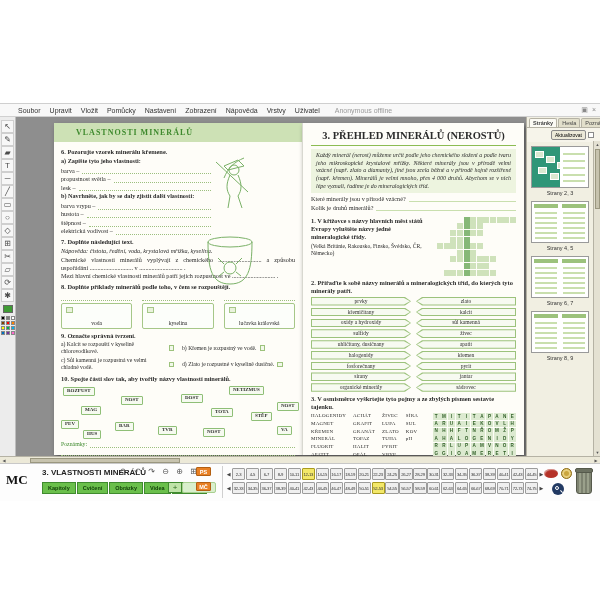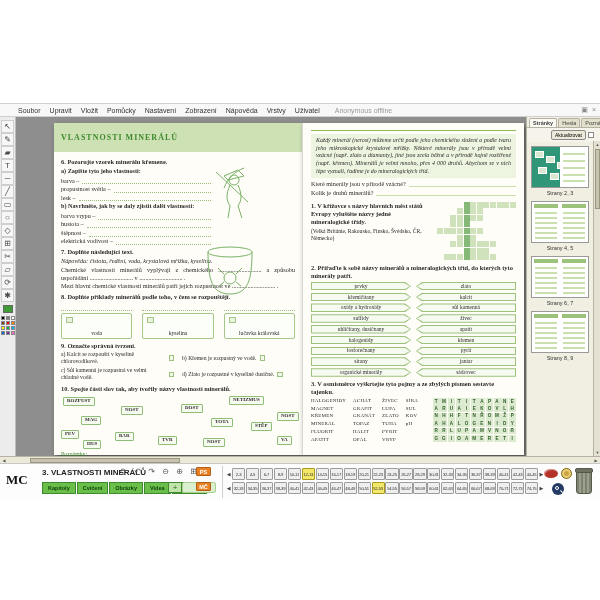--- a/index.html
+++ b/index.html
@@ -29,22 +29,22 @@
   .current-color{width:10px;height:8px;background:#3f9b35;border:1px solid #666;margin-top:2px;}
 
   
   .canvas{position:absolute;left:17px;top:0;width:509px;height:339px;overflow:hidden;}
   .page{position:absolute;top:6px;height:332px;background:#fefdf8;box-shadow:2px 3px 5px rgba(0,0,0,.45);
         font-family:"Liberation Serif",serif;color:#2b2b2b;}
   .page.left{left:37px;width:248px;}
   .page.right{left:285px;width:222px;border-left:1px solid #d8d8d0;}
 
   
-  .banner{height:29px;background:#cde1b5;color:#3f8a2e;font-weight:bold;font-size:8px;
-          letter-spacing:1px;display:flex;align-items:center;padding-left:7px;font-family:"Liberation Serif",serif;}
+  .banner{height:19px;background:#cde1b5;color:#3f8a2e;font-weight:bold;font-size:8px;
+          letter-spacing:1px;display:flex;align-items:center;padding-left:22px;font-family:"Liberation Serif",serif;}
   .lp-body{position:relative;padding:3px 7px 0 7px;font-size:6.2px;line-height:1.25;}
   .ex-title{font-weight:bold;font-size:6.4px;margin:3px 0 1px 0;}
   .sub-label{font-weight:bold;margin:1px 0;}
   .field-line{display:flex;align-items:flex-end;height:8.5px;width:150px;}
   .field-line .lbl{white-space:nowrap;margin-right:3px;}
   .field-line .rule{flex:1;border-bottom:1px dotted #9cbf7e;height:7px;}
   .hint{font-style:italic;margin:1px 0;}
   .fill-par{margin:1px 0;text-align:justify;}
   .sol-row{display:flex;gap:10px;margin:4px 0 2px 0;}
   .sol-group{flex:1;display:flex;flex-direction:column;}
@@ -356,20 +356,21 @@
             <div class="page-footer">
               <span class="pnum">12</span>
               <span style="flex:1"></span>
 
             </div>
           </div>
         </div>
 
         <div class="page right">
           <div class="rp-body">
+            <div class="rp-title">3. PŘEHLED MINERÁLŮ (NEROSTŮ)</div>
             <div class="rp-rule"></div>
             <div class="intro">Každý minerál (nerost) můžeme určit podle jeho chemického složení a podle tvaru jeho mikroskopické krystalové mřížky. Některé minerály jsou v přírodě velmi vzácné (např. zlato a diamanty), jiné jsou zcela běžné a v přírodě hojně rozšířené (např. křemen). Minerálů je velmi mnoho, přes 4 000 druhů. Abychom se v nich lépe vyznali, řadíme je do mineralogických tříd.</div>
             <div class="q-line">
                 <span class="lbl">Které minerály jsou v přírodě vzácné?</span>
                 <span class="rule"></span>
               </div>
             <div class="q-line">
                 <span class="lbl">Kolik je druhů minerálů?</span>
                 <span class="rule"></span>
               </div>

